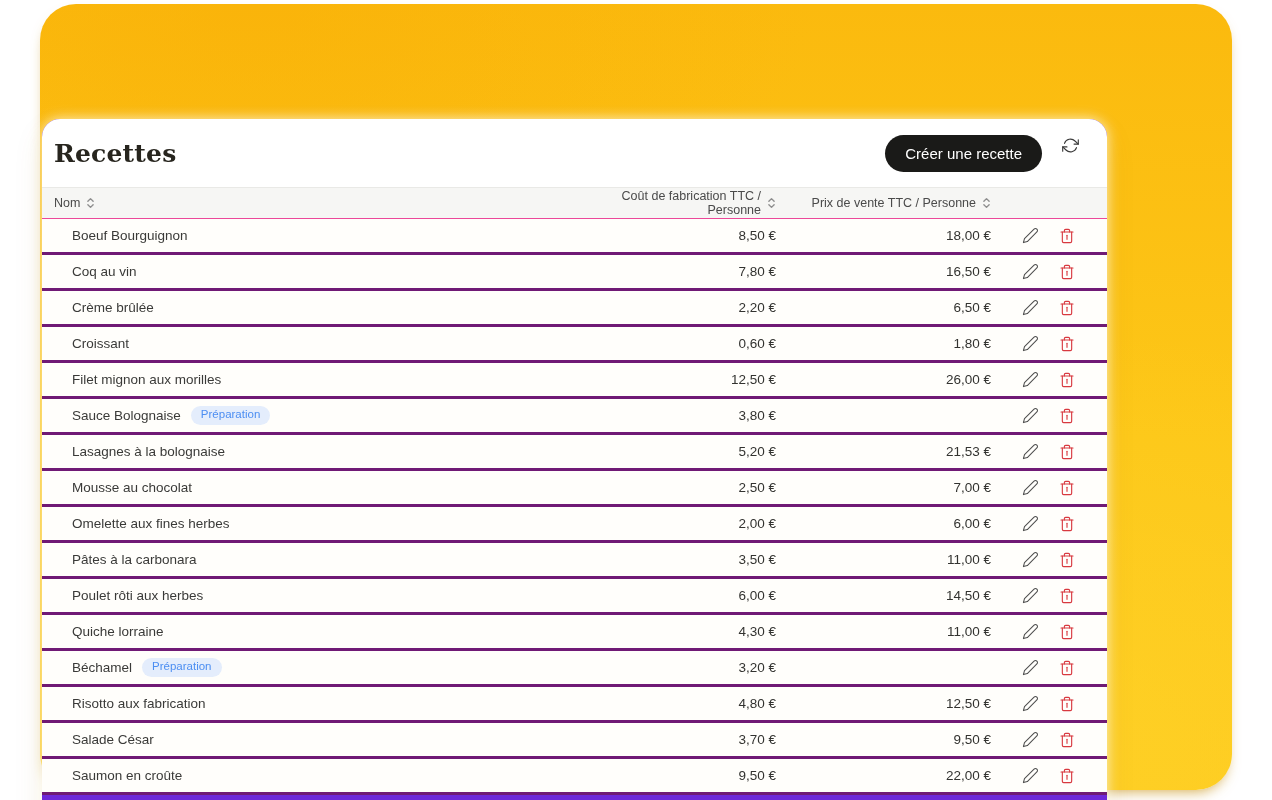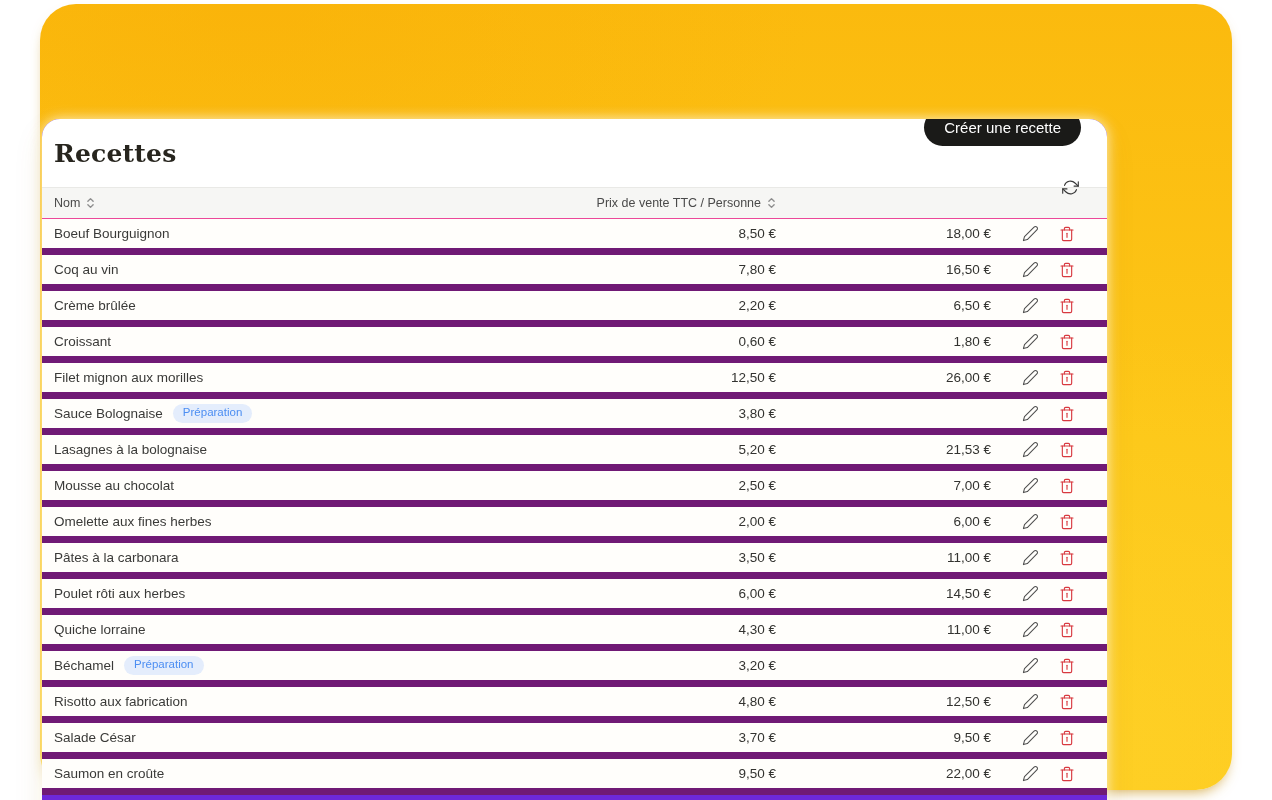--- a/index.html
+++ b/index.html
@@ -42,21 +42,21 @@
     padding: 0 26px 0 12px;
     background: #ffffff;
   }
   .page-title {
     font-family: "DejaVu Serif", "Liberation Serif", serif;
     font-weight: 700;
     font-size: 25px;
     color: #27251e;
     letter-spacing: 0.2px;
   }
-  .header-right { display: flex; align-items: flex-end; gap: 31px; flex-direction: column; }
+  .header-right { display: flex; align-items: flex-start; gap: 18px; }
   .create-btn {
     background: #1a1a18;
     color: #ffffff;
     border: none;
     height: 37px;
     padding: 0 20px;
     border-radius: 21px;
     font-size: 15px;
     font-family: "Liberation Sans", sans-serif;
     cursor: pointer;
@@ -81,24 +81,25 @@
     border-bottom: 1px solid #ec4899;
     font-size: 12.5px;
     color: #4a4a4a;
   }
   .th { display: flex; align-items: center; gap: 6px; cursor: pointer; }
   .th-name { padding-left: 12px; justify-content: flex-start; }
   .th-right { justify-content: flex-end; padding-right: 20px; text-align: right; }
 
   .row {
     height: 36px;
-    border-bottom: 7px solid #701a75;
+    border-bottom: 3px solid #701a75;
     font-size: 13.5px;
     color: #3a3a38;
     background: #fffefb;
+    padding-left: 18px;
   }
   .cell-name { display: flex; align-items: center; gap: 10px; padding-left: 12px; }
   .cell-num { text-align: right; padding-right: 20px; color: #333330; }
   .cell-actions {
     display: flex; align-items: center; justify-content: flex-end;
     gap: 16px; padding-right: 30px;
   }
   .badge {
     font-size: 11.5px;
     font-weight: 400;
@@ -138,20 +139,29 @@
     <div class="th th-name">
       <span>Nom</span>
       <span>
         <svg width="9" height="14" viewBox="0 0 10 16" fill="none" stroke="#8f8f8f" stroke-width="1.6" stroke-linecap="round" stroke-linejoin="round">
           <path d="M2 6l3-3 3 3"></path>
             <path d="M2 10l3 3 3-3"></path>
         </svg>
       </span>
     </div>
     <div class="th th-right">
+      <span>Coût de fabrication TTC / Personne</span>
+      <span>
+        <svg width="9" height="14" viewBox="0 0 10 16" fill="none" stroke="#8f8f8f" stroke-width="1.6" stroke-linecap="round" stroke-linejoin="round">
+          <path d="M2 6l3-3 3 3"></path>
+            <path d="M2 10l3 3 3-3"></path>
+        </svg>
+      </span>
+    </div>
+    <div class="th th-right">
       <span>Prix de vente TTC / Personne</span>
       <span>
         <svg width="9" height="14" viewBox="0 0 10 16" fill="none" stroke="#8f8f8f" stroke-width="1.6" stroke-linecap="round" stroke-linejoin="round">
           <path d="M2 6l3-3 3 3"></path>
             <path d="M2 10l3 3 3-3"></path>
         </svg>
       </span>
     </div>
     <div class="th"></div>
   </div>

